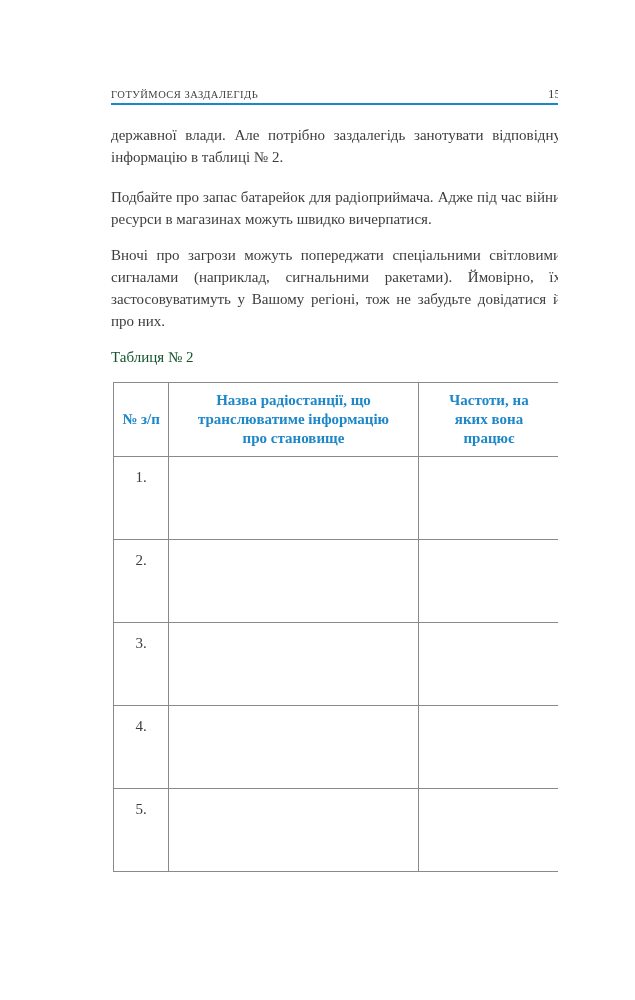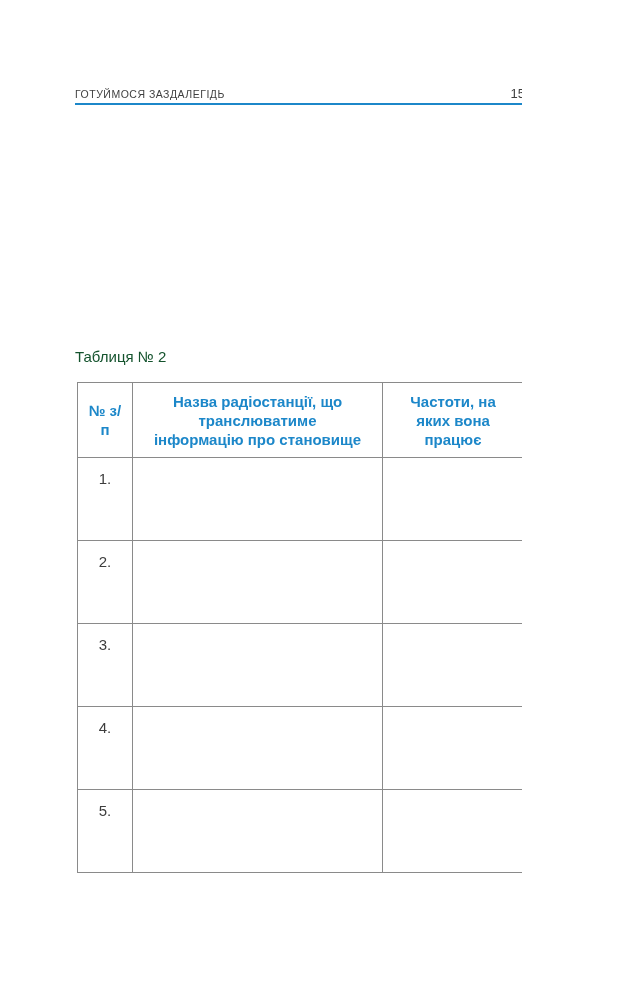--- a/index.html
+++ b/index.html
@@ -1,23 +1,24 @@
 <!DOCTYPE html>
 <html lang="uk"><head>
 <meta charset="utf-8">
 <title>Brochure page</title>
 <style>
   html, body { margin: 0; padding: 0; background: #ffffff; }
   .page {
     position: relative;
     width: 522px; height: 1000px;
     background: #ffffff;
-    font-family: Liberation Sans, sans-serif;
+    font-family: Liberation Serif, serif;
     color: #3d3d3d;
     overflow: hidden;
+    margin-left: 36px;
   }
   .pg-header {
     position: absolute; left: 75px; top: 86px; width: 450px;
     display: flex; justify-content: space-between; align-items: baseline;
   }
   .section-title {
     font-size: 10.5px; letter-spacing: 0.5px; color: #3f3f3f;
     text-transform: uppercase;
   }
   .page-number { font-size: 13px; color: #3f3f3f; }
@@ -66,22 +67,25 @@
 <body>
 
 <div class="page" style="--accent: #1c87c9;">
 
   <header class="pg-header">
     <span class="section-title">ГОТУЙМОСЯ ЗАЗДАЛЕГІДЬ</span>
     <span class="page-number">15</span>
   </header>
   <div class="header-rule"></div>
 
+  <p class="body-par p1">державної влади. Але потрібно заздалегідь занотувати відповідну інформацію в таблиці № 2.</p>
 
+  <p class="body-par p2">Подбайте про запас батарейок для радіоприймача. Адже під час війни ресурси в магазинах можуть швидко вичерпатися.</p>
 
+  <p class="body-par p3">Вночі про загрози можуть попереджати спеціальними світловими сигналами (наприклад, сигнальними ракетами). Ймовірно, їх застосовуватимуть у Вашому регіоні, тож не забудьте довідатися й про них.</p>
 
   <div class="tbl-caption">Таблиця № 2</div>
 
   <table class="fill-table">
     <colgroup>
       <col style="width:55px">
       <col style="width:250px">
       <col style="width:141px">
     </colgroup>
     <thead>

